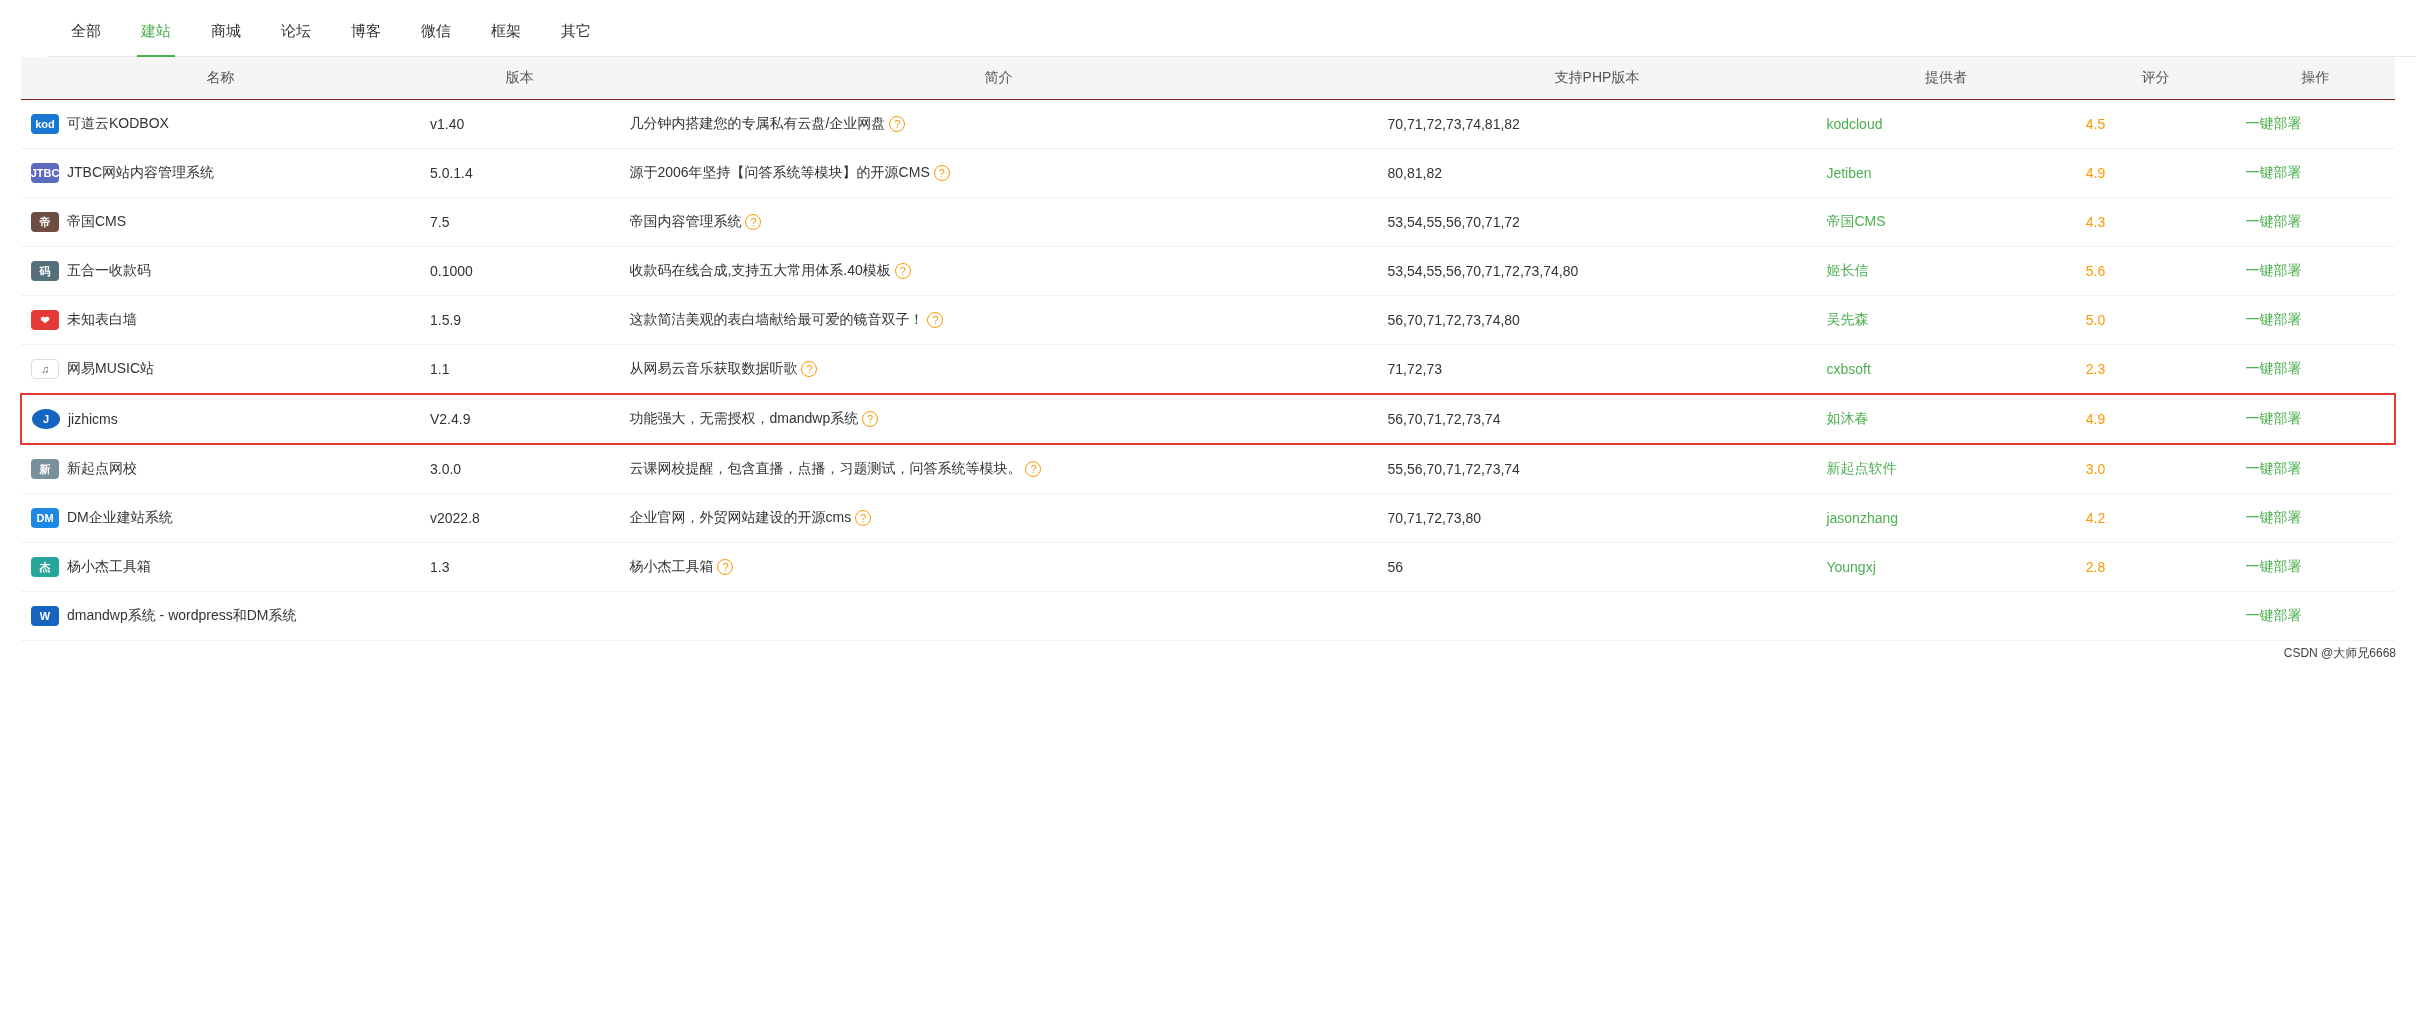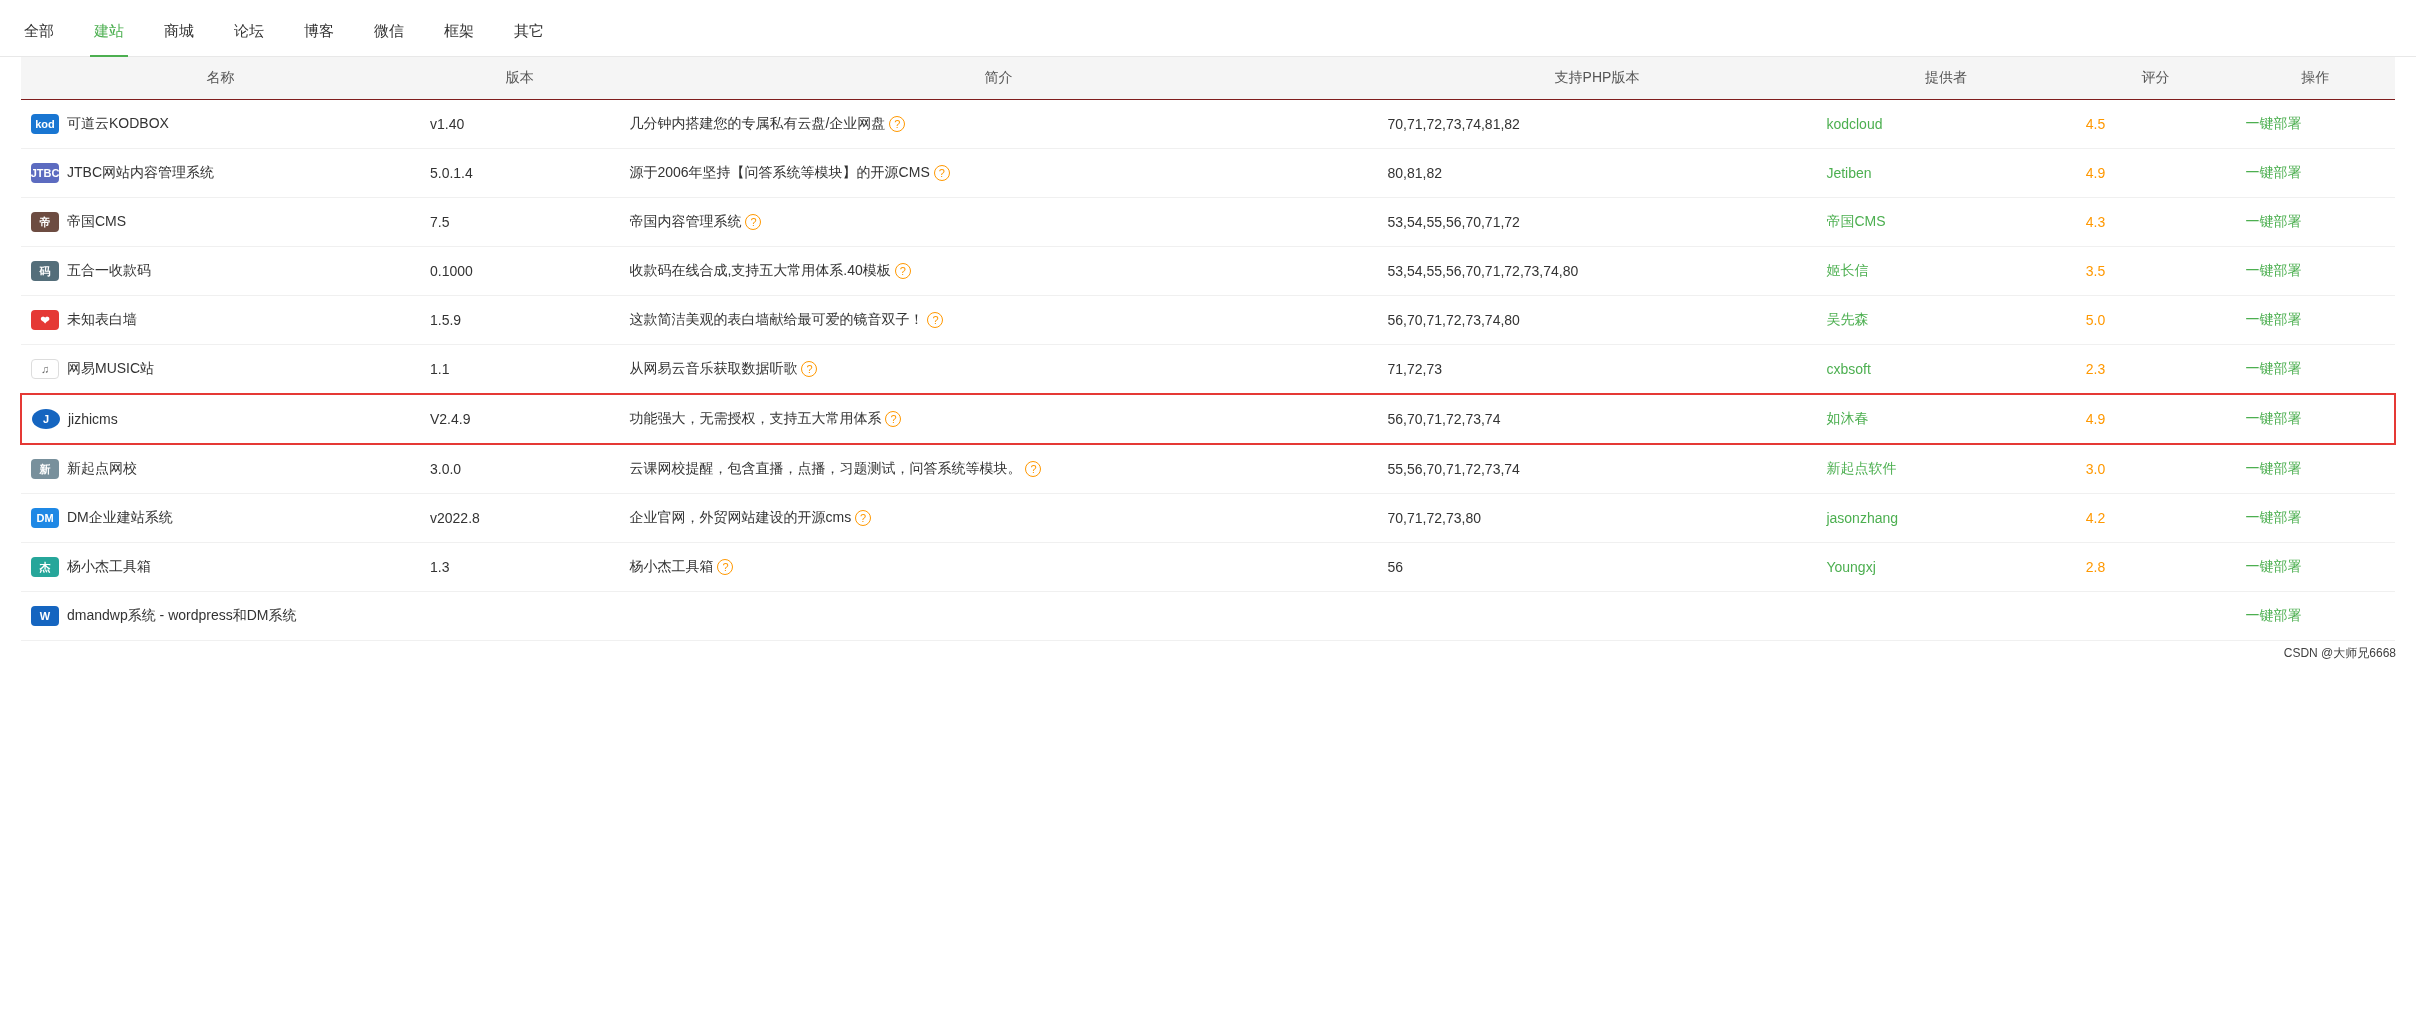--- a/index.html
+++ b/index.html
@@ -9,20 +9,21 @@
       background: #fff;
       color: #333;
     }
 
     .nav-tabs {
       display: flex;
       align-items: center;
       padding: 12px 20px 0 20px;
       border-bottom: 1px solid #e8e8e8;
       gap: 32px;
+      margin-left: 47px;
     }
 
     .nav-tab {
       padding: 10px 4px 14px 4px;
       cursor: pointer;
       color: #333;
       font-size: 15px;
       border-bottom: 2px solid transparent;
       margin-bottom: -1px;
     }
@@ -214,21 +215,21 @@
           <td class="col-name">
     <div class="app-name-cell">
       <div class="app-icon icon-wuhe">码</div>
       <span>五合一收款码</span>
     </div>
   </td>
           <td class="col-version">0.1000</td>
           <td class="col-desc"><span>收款码在线合成,支持五大常用体系.40模板</span><span class="help-icon">?</span></td>
           <td class="col-php">53,54,55,56,70,71,72,73,74,80</td>
           <td class="col-provider green-text">姬长信</td>
-          <td class="col-rating orange-text">3.5</td>
+          <td class="col-rating orange-text">5.6</td>
           <td class="col-action"><span class="deploy-btn">一键部署</span></td>
         </tr>
         <tr>
           <td class="col-name">
     <div class="app-name-cell">
       <div class="app-icon icon-weizhi">❤</div>
       <span>未知表白墙</span>
     </div>
   </td>
           <td class="col-version">1.5.9</td>
@@ -253,21 +254,21 @@
           <td class="col-action"><span class="deploy-btn">一键部署</span></td>
         </tr>
         <tr class="highlighted">
           <td class="col-name">
     <div class="app-name-cell">
       <div class="app-icon icon-jizhi">J</div>
       <span>jizhicms</span>
     </div>
   </td>
           <td class="col-version">V2.4.9</td>
-          <td class="col-desc"><span>功能强大，无需授权，支持五大常用体系</span><span class="help-icon">?</span></td>
+          <td class="col-desc"><span>功能强大，无需授权，dmandwp系统</span><span class="help-icon">?</span></td>
           <td class="col-php">56,70,71,72,73,74</td>
           <td class="col-provider green-text">如沐春</td>
           <td class="col-rating orange-text">4.9</td>
           <td class="col-action"><span class="deploy-btn">一键部署</span></td>
         </tr>
         <tr>
           <td class="col-name">
     <div class="app-name-cell">
       <div class="app-icon icon-xqd">新</div>
       <span>新起点网校</span>

